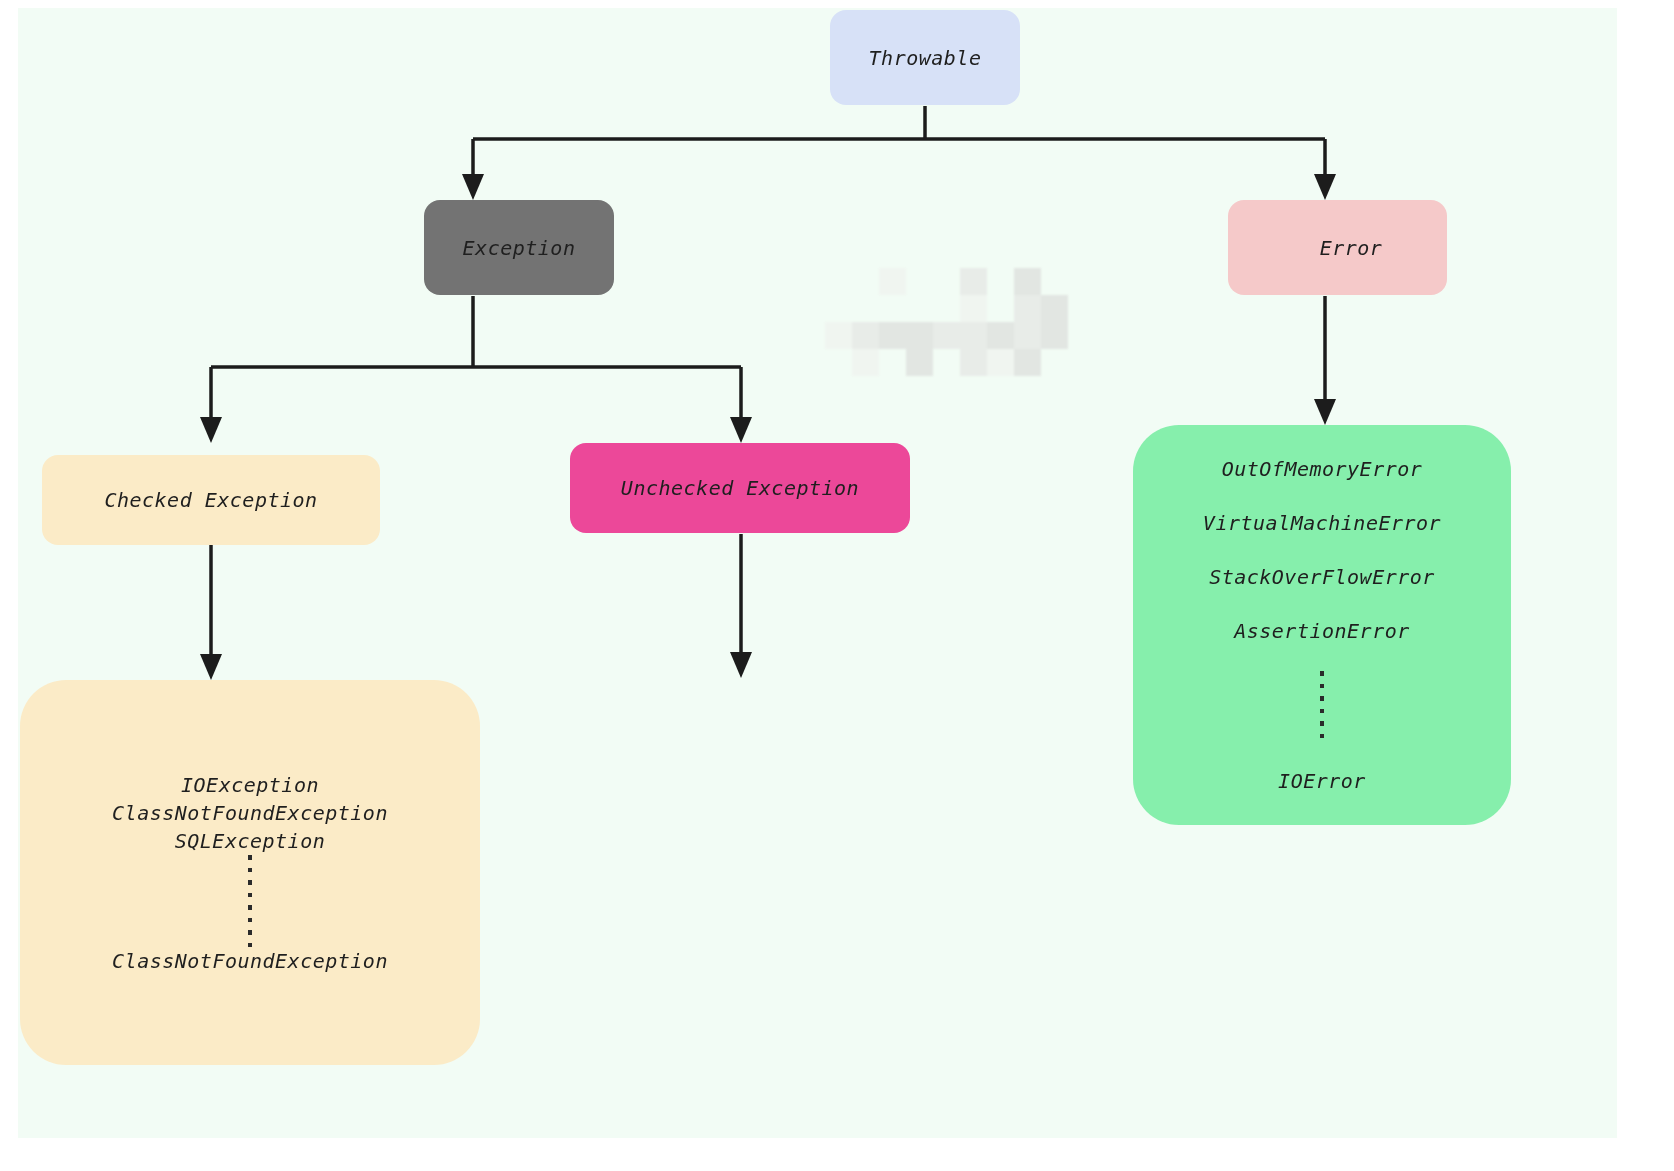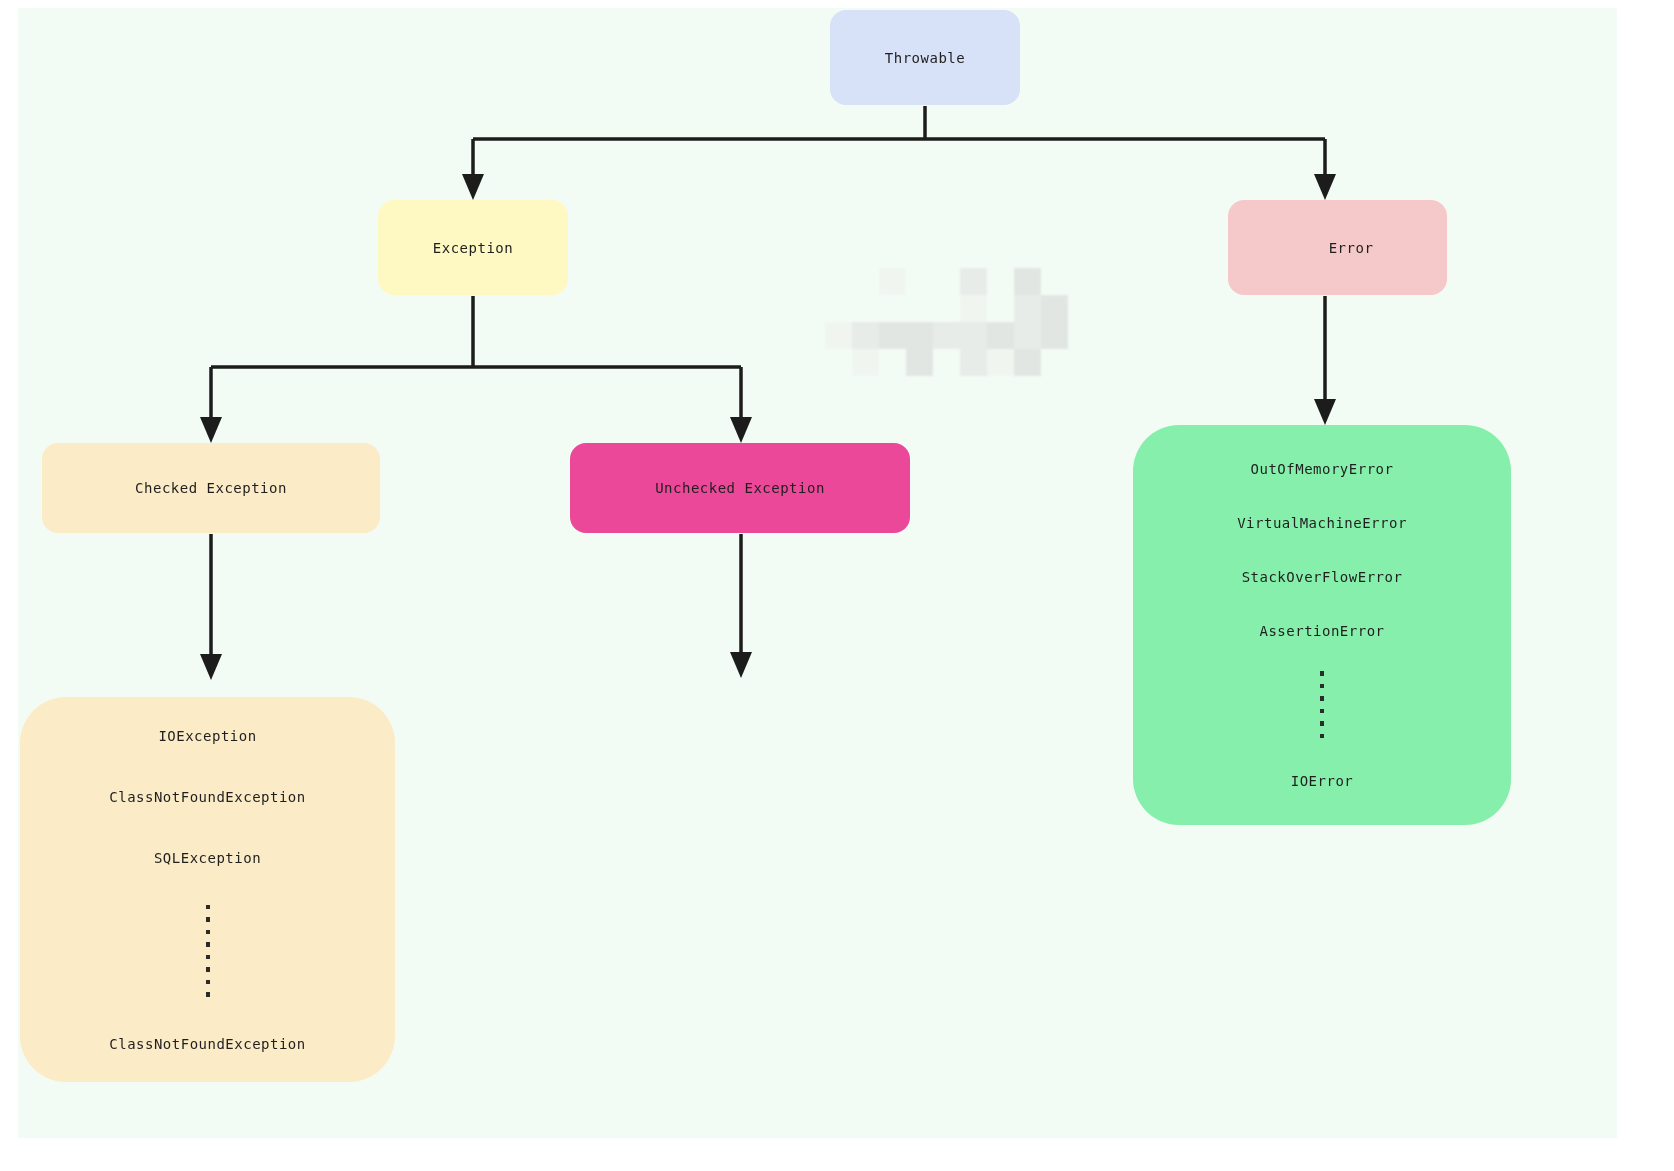--- a/index.html
+++ b/index.html
@@ -11,42 +11,43 @@
     overflow:hidden;
   }
   #stage{position:relative;width:1674px;height:1171px;background:#ffffff;}
   #canvas{
     position:absolute;left:18px;top:8px;width:1599px;height:1130px;
     background:#f2fcf5;
   }
   .node{
     position:absolute;
     display:flex;align-items:center;justify-content:center;
-    font-size:14px;letter-spacing:.5px;
+    font-size:20px;letter-spacing:.5px;
     border-radius:16px;
     text-align:center;
+    font-style:italic;
   }
   .pill{height:95px;}
   .listbox{
     border-radius:46px;
     flex-direction:column;
     justify-content:center;
   }
   .listbox .row{line-height:28px;}
   .vdots{
     width:4px;
     background:repeating-linear-gradient(to bottom,#2b2b2b 0 4.5px,transparent 4.5px 12.5px);
   }
   
   #n-throwable{left:830px;top:10px;width:190px;}
   #n-exception{left:378px;top:200px;width:190px;}
   #n-error{left:1228px;top:200px;width:192px;}
-  #n-checked{left:42px;top:443px;width:338px;height:90px;}
+  #n-checked{left:42px;top:455px;width:338px;height:90px;}
   #n-unchecked{left:570px;top:443px;width:340px;height:90px;}
-  #n-checked-list{left:20px;top:680px;width:375px;height:385px;gap:33px;margin-top:17px;}
+  #n-checked-list{left:20px;top:680px;width:460px;height:385px;}
   #n-unchecked-list{left:535px;top:678px;width:410px;height:392px;gap:33px;}
   #n-error-list{left:1133px;top:425px;width:378px;height:400px;gap:26px;}
   #n-checked-list .vdots,#n-unchecked-list .vdots{height:92px;}
   #n-error-list .vdots{height:70px;}
   
   #wires{position:absolute;left:0;top:0;pointer-events:none;}
   
   #mosaic{
     position:absolute;left:798px;top:268px;
     display:grid;grid-template-columns:repeat(10,27px);grid-auto-rows:27px;
@@ -122,21 +123,21 @@
       <polygon points="1314,399 1336,399 1325,425"></polygon>
       <polygon points="200,654 222,654 211,680"></polygon>
       <polygon points="730,652 752,652 741,678"></polygon>
     </g>
   </svg>
 
   <div class="node pill" id="n-throwable" style="background: rgb(215, 225, 247);">
     <span>Throwable</span>
   </div>
 
-  <div class="node pill" id="n-exception" style="background: #fef9c3;">
+  <div class="node pill" id="n-exception" style="background: #737373; margin-left: 46px;">
     <span>Exception</span>
   </div>
 
   <div class="node pill" id="n-error" style="background: rgb(245, 201, 201); padding-left: 27px;">
     <span>Error</span>
   </div>
 
   <div class="node" id="n-checked" style="background: rgb(251, 235, 199);">
     <span>Checked Exception</span>
   </div>

